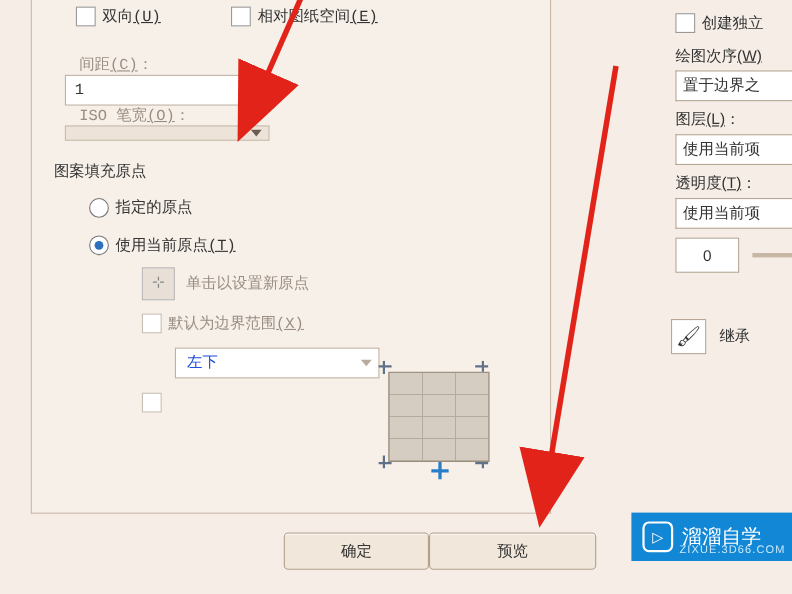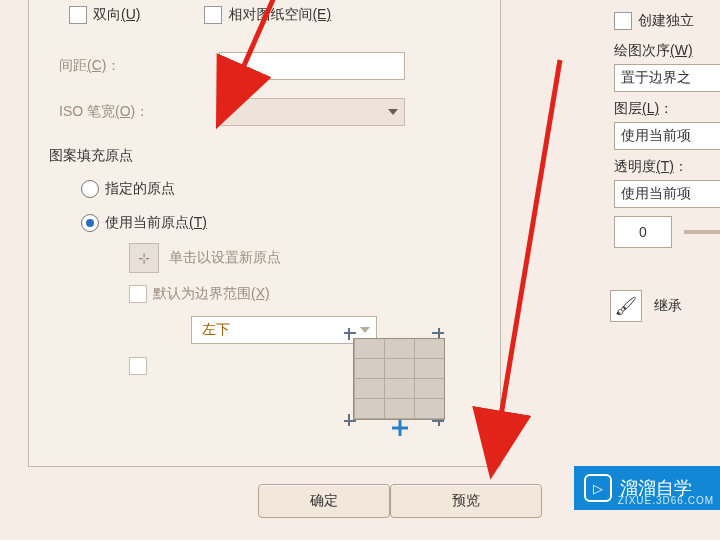--- a/index.html
+++ b/index.html
@@ -22,26 +22,28 @@
   .left-panel {
     position: absolute;
     left: 28px;
     top: 0;
     width: 473px;
     height: 467px;
     border: 1px solid #c8b8a8;
     border-top: none;
     background: #f7f0e9;
     box-sizing: border-box;
+    font-family: Liberation Mono, monospace;
   }
   .row {
     display: flex;
     align-items: center;
     height: 32px;
     padding-left: 30px;
+    flex-direction: column;
   }
   .cb { width:16px; height:16px; border:1px solid #999; background:#fff; flex:none; }
   .lbl { margin-left:6px; }
   .acc { text-decoration: underline; }
   .row1 { position:absolute; left:0; top:6px; display:flex; }
   .row1 .b1 { margin-left:40px; display:flex; align-items:center; }
   .row1 .b2 { margin-left:64px; display:flex; align-items:center; }
   .label-col { width:160px; color:#555; }
   .disabled { color:#9a8e82; }
   .input-text {
@@ -67,21 +69,21 @@
   .radio.sel::after{content:"";width:8px;height:8px;background:#2a6fc0;border-radius:50%;}
   .sub-item { display:flex; align-items:center; height:36px; padding-left:70px; color:#9a8e82; }
   .set-origin-icon {
     width:28px;height:28px;border:1px solid #bbb;background:#e8e0d6;
     display:flex;align-items:center;justify-content:center;margin-right:10px;flex:none;
   }
   .plus { font-size:14px;color:#888;line-height:1; }
   .small-dd {
     width:186px;height:28px;border:1px solid #c0b0a0;background:#fff;
     display:flex;align-items:center;justify-content:space-between;padding:0 6px 0 10px;
-    box-sizing:border-box;margin-left:32px;color:#a16207;
+    box-sizing:border-box;color:#1d4ed8;
   }
   .preview-box {
     position:absolute; right:30px; bottom:20px; width:100px; height:98px;
   }
   .hatch {
     width:90px; height:80px; border:1px solid #a08d78;
     background:
       repeating-linear-gradient(0deg,  #b8aa98 0 1px, transparent 1px 20px),
       repeating-linear-gradient(90deg, #b8aa98 0 1px, transparent 1px 30px),
       #d8cdbd;

